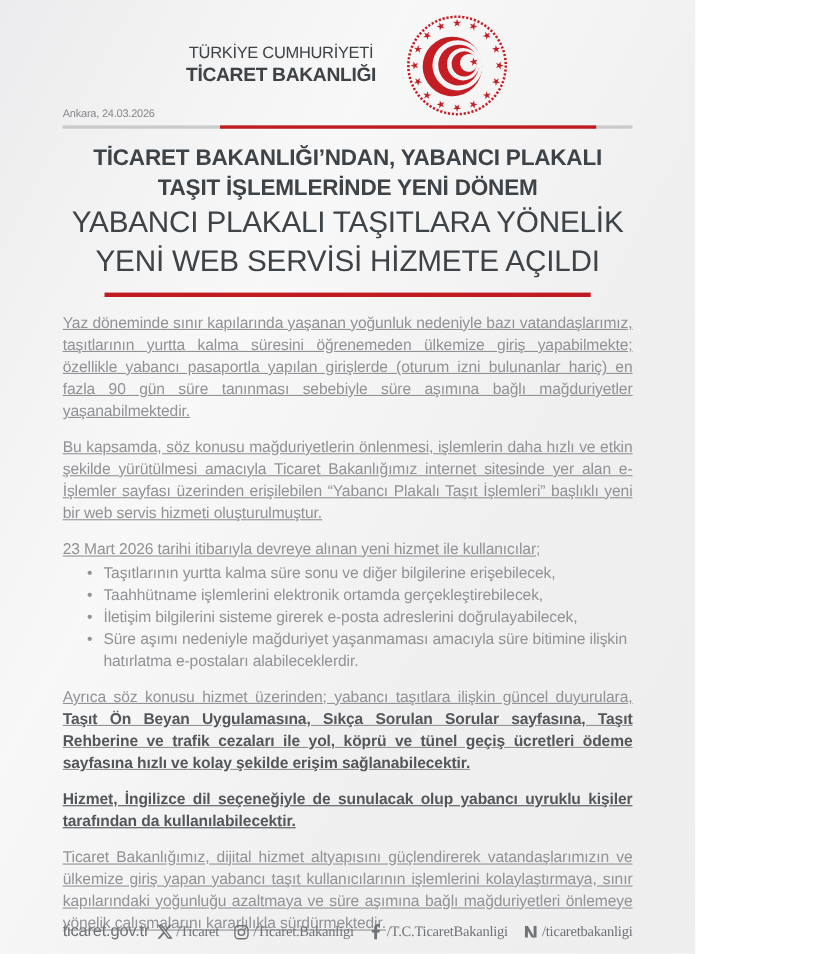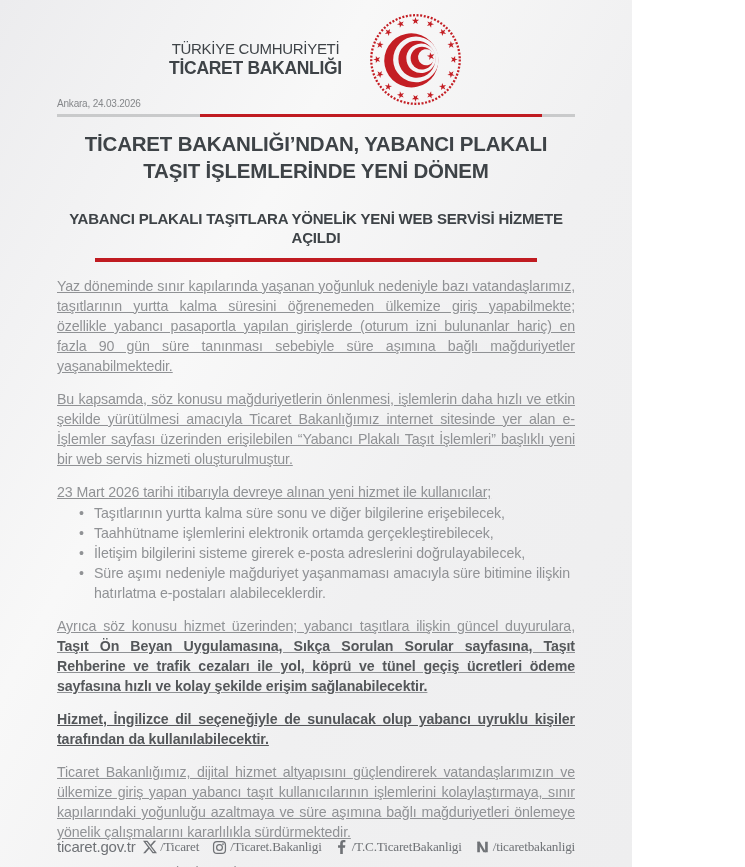--- a/index.html
+++ b/index.html
@@ -15,21 +15,21 @@
   .hdr-line1{font-size:15px;font-weight:400;}
   .hdr-line2{font-size:17.5px;font-weight:700;margin-top:1px;}
   .logo{width:95px;height:95px;flex:0 0 auto;}
   
   .dateline{margin-top:-9px;font-size:10px;color:#85878a;letter-spacing:-0.2px;}
   .divider{position:relative;height:3px;background:#c9cacb;margin-top:5px;}
   .divider-red{position:absolute;top:0;height:3px;left:143px;width:342px;background:#c01b21;}
   
   .headline{margin-top:13px;text-align:center;color:#3e4347;}
   .headline h1{margin:0 auto;max-width:640px;font-size:20.5px;line-height:1.33;font-weight:700;letter-spacing:-0.2px;}
-  .headline h2{margin:24px auto 0;max-width:640px;font-size:15px;line-height:1.33;font-weight:700;letter-spacing:-0.2px;}
+  .headline h2{margin:0 auto 0;max-width:640px;font-size:27px;line-height:1.33;font-weight:400;letter-spacing:-0.2px;}
   .headline-underline{width:442px;height:3.5px;background:#c01b21;margin:10px auto 0;}
   
   .body-text{margin-top:14px;font-size:14.2px;line-height:20px;color:#909295;letter-spacing:-0.1px;}
   .body-text p{margin:0 0 13px 0;text-align:justify;text-decoration:underline;}
   .body-text p.no-justify{text-align:left;}
   .strong-text{color:#54575a;font-weight:700;}
   ul.bullets{list-style:none;margin:0 0 13px 0;padding:0 0 0 22px;}
   ul.bullets li{position:relative;padding-left:15px;line-height:20px;text-align:left;}
   ul.bullets li::before{content:"•";position:absolute;left:0;top:0;color:#909295;}
   

